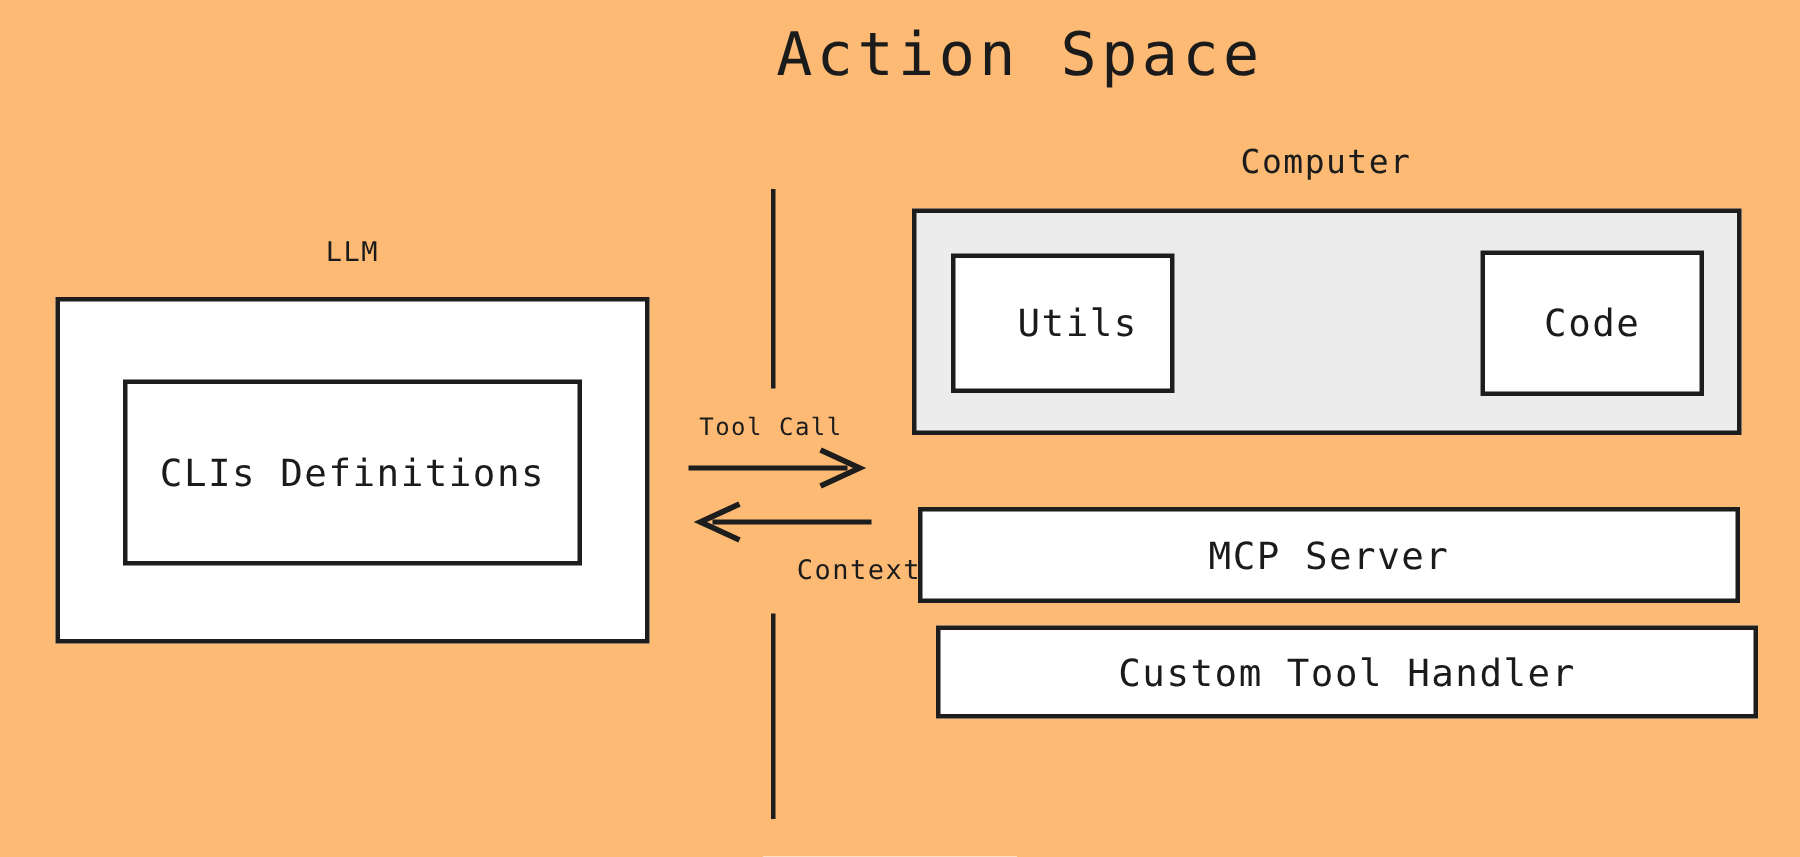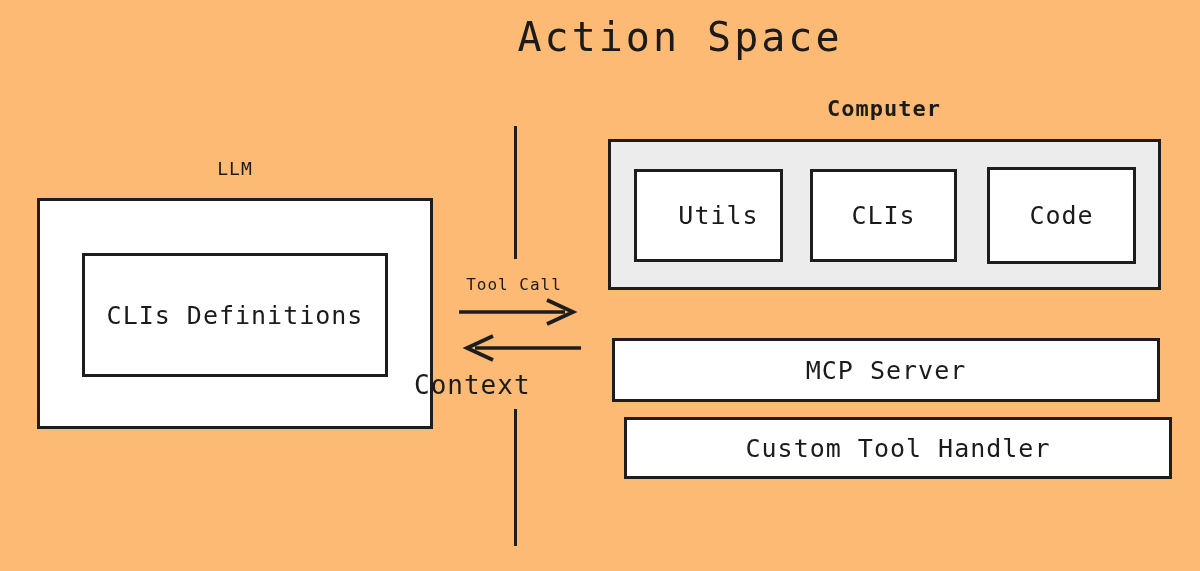--- a/index.html
+++ b/index.html
@@ -36,21 +36,20 @@
   #title-inner { display: inline-block; margin-left: 160px; }
 
   
   #computer-caption {
     left: 608px;
     top: 96px;
     width: 552px;
     text-align: center;
     font-size: 22px;
     letter-spacing: 1px;
-    font-weight: bold;
   }
   #llm-caption {
     left: 37px;
     top: 158px;
     width: 396px;
     text-align: center;
     font-size: 18px;
     letter-spacing: 1px;
   }
 
@@ -135,22 +134,22 @@
     top: 275px;
     width: 200px;
     text-align: center;
     font-size: 16px;
     letter-spacing: 1px;
   }
   #context-label {
     left: 414px;
     top: 370px;
     width: 200px;
-    text-align: left;
-    font-size: 26px;
+    text-align: right;
+    font-size: 18px;
     letter-spacing: 1px;
   }
 
   
   #arrows {
     position: absolute;
     left: 455px;
     top: 298px;
     width: 130px;
     height: 66px;
@@ -171,23 +170,20 @@
 
   <div class="box" id="llm-box"></div>
 
   <div class="box" id="tool-definitions-box">
     <span class="box-label">CLIs Definitions</span>
   </div>
 
   <div class="box" id="computer-box"></div>
   <div class="box" id="utils-box">
     <span class="box-label">Utils</span>
-  </div>
-  <div class="box" id="clis-box">
-    <span class="box-label">CLIs</span>
   </div>
   <div class="box" id="code-box">
     <span class="box-label">Code</span>
   </div>
 
   <div class="box" id="mcp-server-box">
     <span class="box-label">MCP Server</span>
   </div>
   <div class="box" id="custom-tool-handler-box">
     <span class="box-label">Custom Tool Handler</span>

